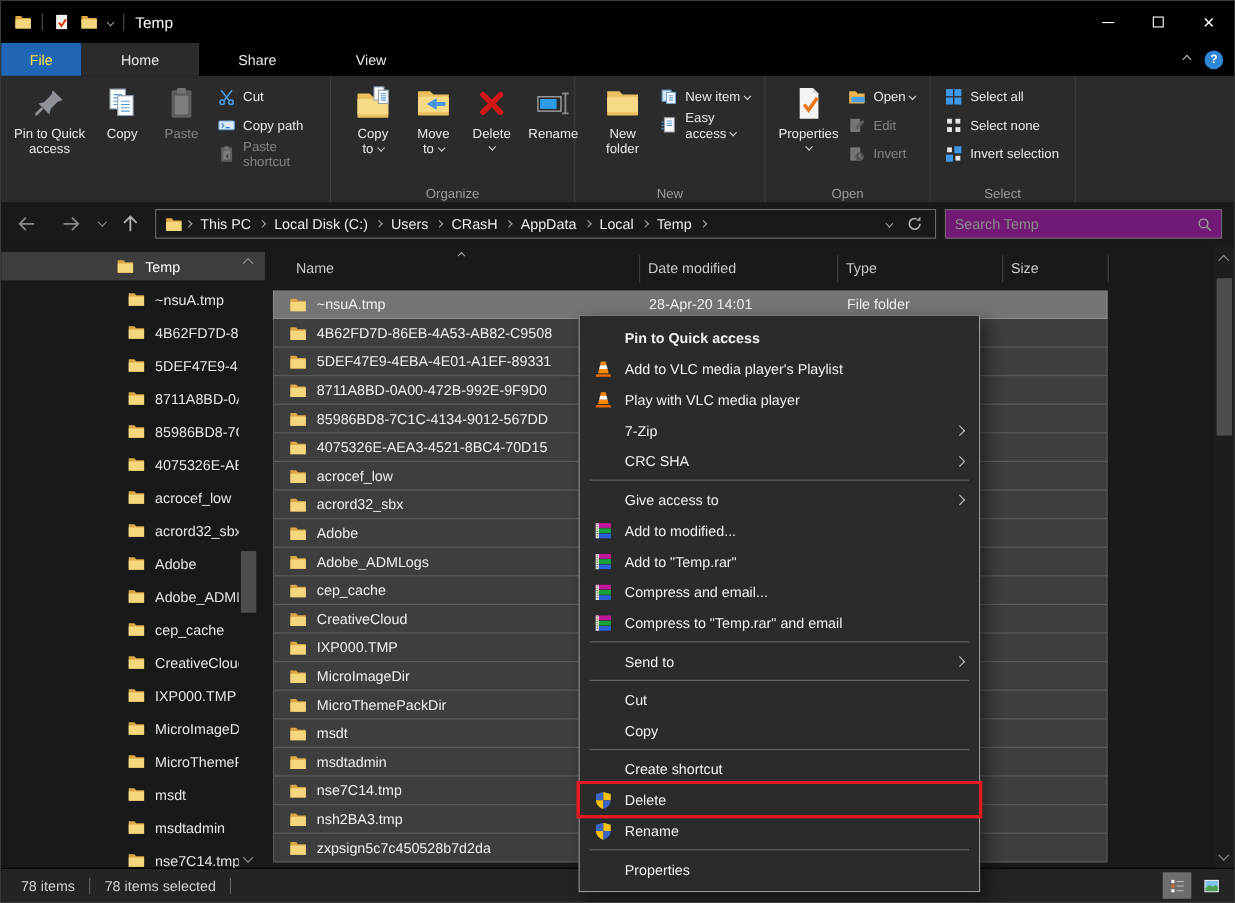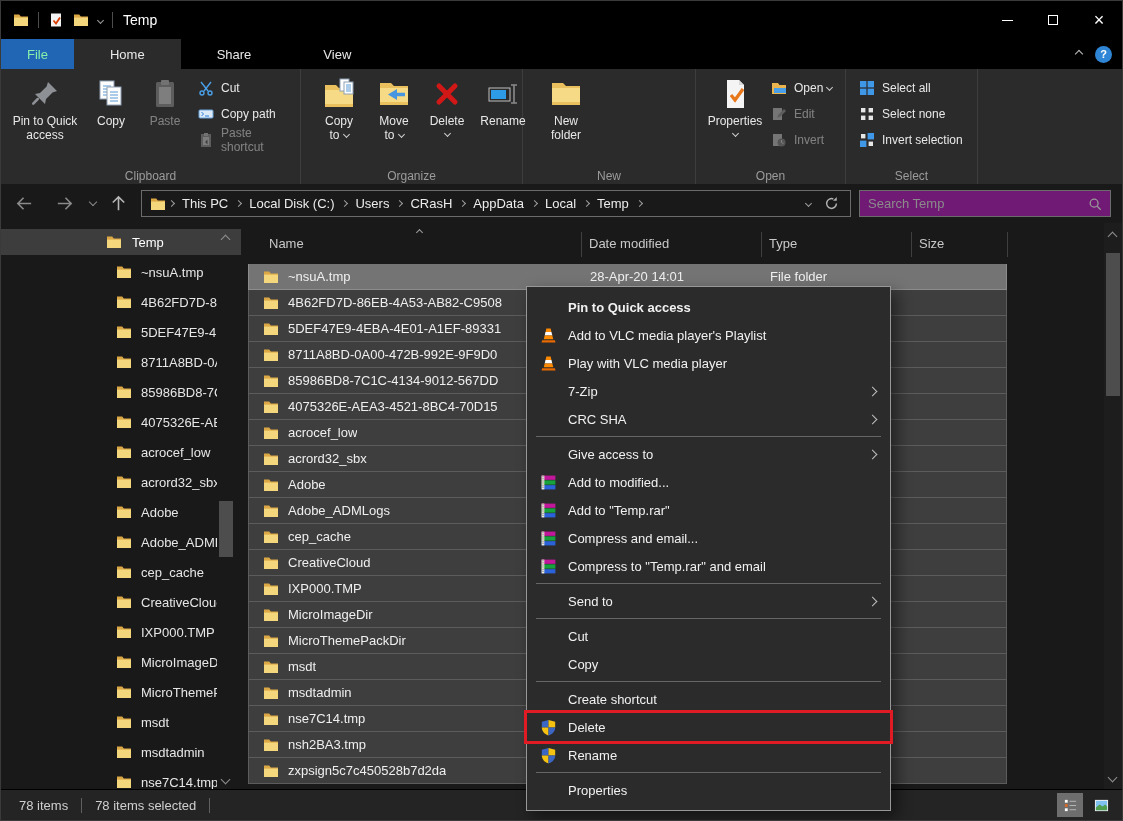--- a/index.html
+++ b/index.html
@@ -23,21 +23,21 @@
 .icon16 svg{width:16px;height:16px;display:block}
 .win-controls{position:absolute;right:0;top:0;height:38px;display:flex}
 .wc{width:46px;height:38px;display:flex;align-items:center;justify-content:center;color:#fff}
 .wc-min i{display:block;width:11px;height:1px;background:#fff}
 .wc-max i{display:block;width:10px;height:10px;border:1px solid #fff}
 .wc-close{font-size:18px;font-weight:400}
 
 
 .tabsrow{position:absolute;top:38px;left:0;right:0;height:30px;background:#000;display:flex}
 .tab{padding:0 36px;display:flex;align-items:center;color:#e8e8e8;font-size:13px}
-.tab-file{background:#2066b4;color:#86efac;padding:0 26px}
+.tab-file{background:#2066b4;color:#fde047;padding:0 26px}
 .tab-active{background:#2b2b2b}
 .ribbon-mini{position:absolute;right:0;top:38px;height:30px;display:flex;align-items:center;gap:13px;padding-right:10px}
 .help-circle{width:17px;height:17px;border-radius:50%;background:#2f86d6;color:#fff;font-size:11px;font-weight:bold;display:flex;align-items:center;justify-content:center}
 
 
 .ribbon{position:absolute;top:68px;left:0;right:0;height:115px;background:#2b2b2b;display:flex}
 .rgroup{position:relative;border-right:1px solid #3d3d3d;padding:3px 0 16px 4px;display:flex;align-items:flex-start;flex:none}
 .rgroup-label{position:absolute;bottom:1px;left:0;right:0;text-align:center;color:#9b9b9b;font-size:12px}
 .big-btn{display:flex;flex-direction:column;align-items:center;padding-top:2px;color:#e8e8e8;font-size:12px;text-align:center;flex:none}
 .big-btn .bicon{height:40px;display:flex;align-items:center}
@@ -231,21 +231,20 @@
               <svg viewBox="0 0 16 16">
                 <rect x="3" y="2" width="10" height="13" fill="#9b9b9b"></rect>
                 <rect x="6" y="1" width="4" height="3" fill="#c8c8c8"></rect>
                 <rect x="5" y="5" width="6" height="8" fill="#e0e0e0"></rect>
                 <path d="M7 10l2.5-2.5v5z" fill="#555"></path>
               </svg>
             </span>
           <span>Paste shortcut</span>
         </div>
       </div>
-      <div class="rgroup-label">Clipboard</div>
     </div>
 
     <div class="rgroup" style="width:222px;padding-left:10px">
       <div class="big-btn" style="width:56px">
         <span class="bicon">
             <svg viewBox="0 0 32 32">
               <path fill="#e9c05d" d="M2 7h11l3 3h14v19H2z"></path>
               <path fill="#f6da85" d="M2 12h28v14H2z"></path>
               <rect x="17" y="1" width="9" height="12" fill="#fff" stroke="#8fa0b4"></rect>
               <rect x="21" y="4" width="9" height="12" fill="#fff" stroke="#8fa0b4"></rect>
@@ -288,20 +287,42 @@
 
     <div class="rgroup" style="width:173px;padding-left:14px">
       <div class="big-btn" style="width:58px">
         <span class="bicon">
             <svg viewBox="0 0 32 32">
               <path fill="#e9c05d" d="M2 5h11l3 3h14v19H2z"></path>
               <path fill="#f6da85" d="M2 10h28v14H2z"></path>
             </svg>
           </span>
         <span class="lbl" style="max-width:48px">New folder</span>
+      </div>
+      <div class="small-col">
+        <div class="small-btn">
+          <span>
+              <svg viewBox="0 0 16 16">
+                <rect x="2" y="2" width="8" height="10" fill="#cfe3f5" stroke="#7aa7d4"></rect>
+                <rect x="6" y="4" width="8" height="10" fill="#fff" stroke="#7aa7d4"></rect>
+                <path d="M8 7h4M8 9h4M8 11h4" stroke="#5b9bd5"></path>
+              </svg>
+            </span>
+          <span class="dd">New item</span>
+        </div>
+        <div class="small-btn">
+          <span>
+              <svg viewBox="0 0 16 16">
+                <rect x="4" y="1" width="9" height="13" fill="#fff" stroke="#99a"></rect>
+                <path d="M6 4h5M6 6h5M6 8h5" stroke="#5b9bd5"></path>
+                <path d="M1.5 4l2.2 1-2.2 1zM1.5 7l2.2 1-2.2 1zM1.5 10l2.2 1-2.2 1z" fill="#4a90c8"></path>
+              </svg>
+            </span>
+          <span class="dd">Easy access</span>
+        </div>
       </div>
       <div class="rgroup-label">New</div>
     </div>
 
     <div class="rgroup" style="width:150px;padding-left:8px">
       <div class="big-btn" style="width:62px">
         <span class="bicon">
             <svg viewBox="0 0 32 32">
               <path fill="#f4f4f4" d="M8 2h12l5 5v23H8z"></path>
               <path fill="#d9d9d9" d="M20 2l5 5h-5z"></path>

